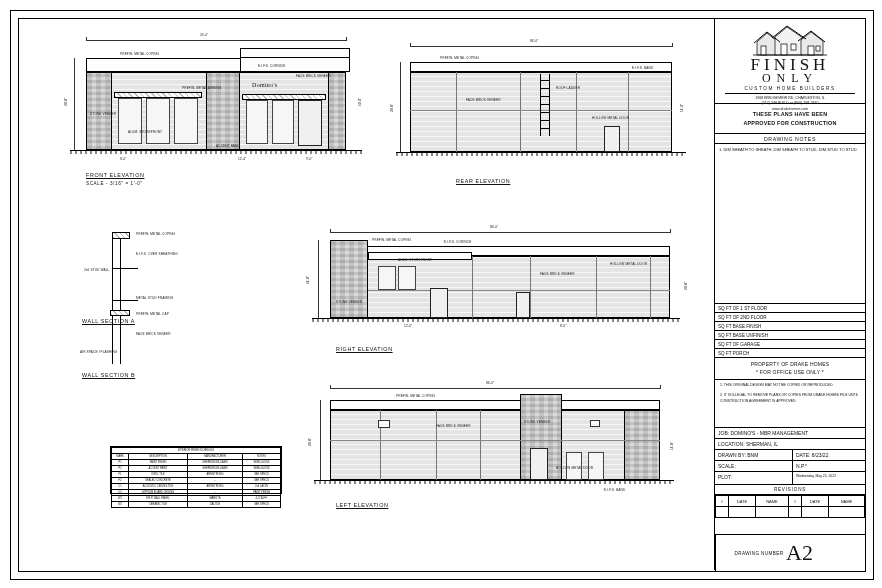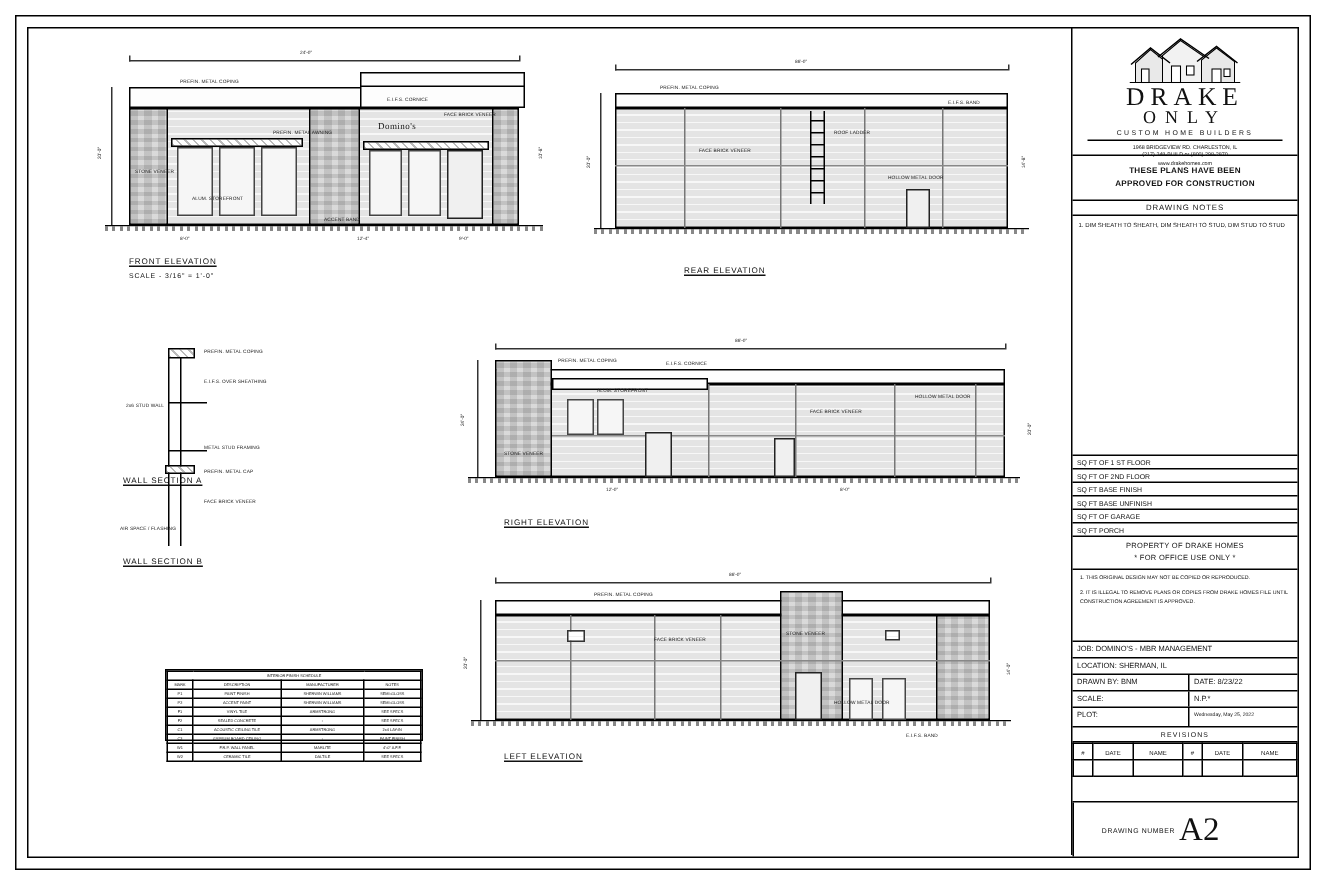--- a/index.html
+++ b/index.html
@@ -85,21 +85,21 @@
             <path d="M45 19 L58 9 L72 20" stroke-width="1"></path>
             <rect x="8" y="24" width="5" height="9" fill="#fff"></rect>
             <rect x="28" y="22" width="6" height="11" fill="#fff"></rect>
             <rect x="38" y="22" width="5" height="6" fill="#fff"></rect>
             <rect x="55" y="24" width="6" height="9" fill="#fff"></rect>
             <rect x="63" y="24" width="4" height="5" fill="#fff"></rect>
             <path d="M0 33 L74 33" stroke-width="0.8"></path>
           </g>
         </svg>
       </div>
-      <div class="brand">DRAKE</div>
+      <div class="brand">FINISH</div>
       <div class="brand2">ONLY</div>
       <div class="brand-sub">CUSTOM HOME BUILDERS</div>
       <div class="rule"></div>
       <div class="addr" style="white-space:pre-line;">1968 BRIDGEVIEW RD.   CHARLESTON, IL
 (217) 348-BUILD   or   (800) 298-2870
 www.drakehomes.com</div>
     </div>
 
     <div class="tb-box" style="top:86px;height:30px;">
       <div class="approved" style="white-space:pre-line;">THESE PLANS HAVE BEEN

